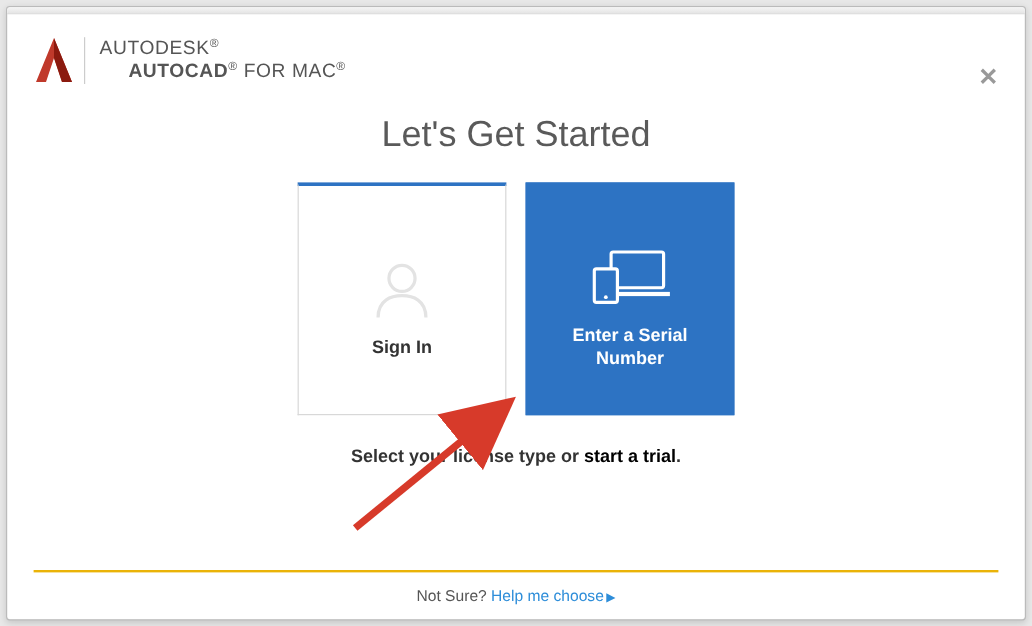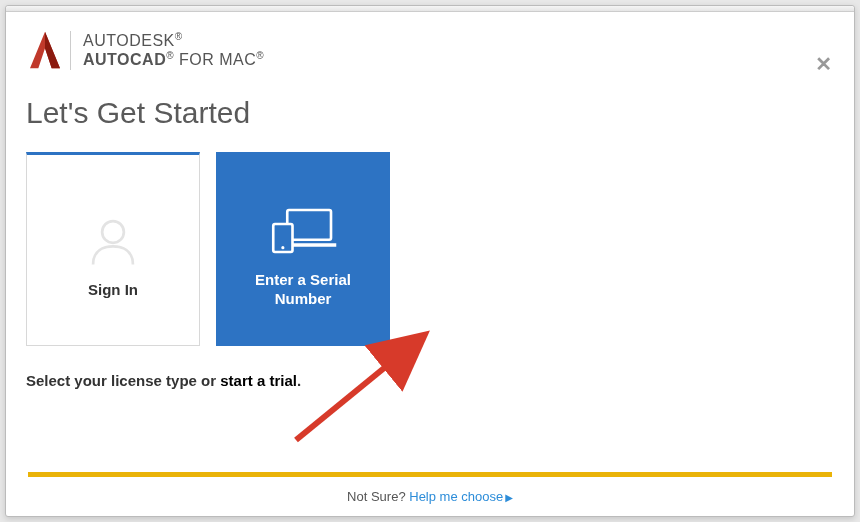--- a/index.html
+++ b/index.html
@@ -52,28 +52,28 @@
   }
   .brand-text {
     border-left: 1px solid #ccc;
     padding-left: 12px;
     line-height: 1.2;
     color: #555;
     font-weight: 300;
     letter-spacing: 0.5px;
   }
   .brand-line1 { font-size: 16px; }
-  .brand-line2 { font-size: 16px; }
+  .brand-line2 { font-size: 16px; margin-left: 24px; }
   .brand-line2 b { font-weight: 600; }
   .sup { font-size: 10px; vertical-align: super; }
   .main {
     flex: 1;
     display: flex;
     flex-direction: column;
-    align-items: flex-start;
+    align-items: center;
     padding: 10px 20px 0 20px;
     position: relative;
   }
   .title {
     font-size: 30px;
     font-weight: 300;
     color: #5a5a5a;
     margin: 6px 0 22px 0;
   }
   .cards {
@@ -118,21 +118,21 @@
     font-size: 15px;
     font-weight: bold;
     color: #333;
   }
   .prompt a {
     color: #000000;
     text-decoration: none;
     cursor: pointer;
   }
   .footer {
-    border-top: 5px solid #eab308;
+    border-top: 2px solid #eab308;
     margin: 0 22px;
     padding: 12px 0;
     text-align: center;
     font-size: 13px;
     color: #555;
   }
   .footer a {
     color: #2d8dd9;
     text-decoration: none;
     cursor: pointer;

